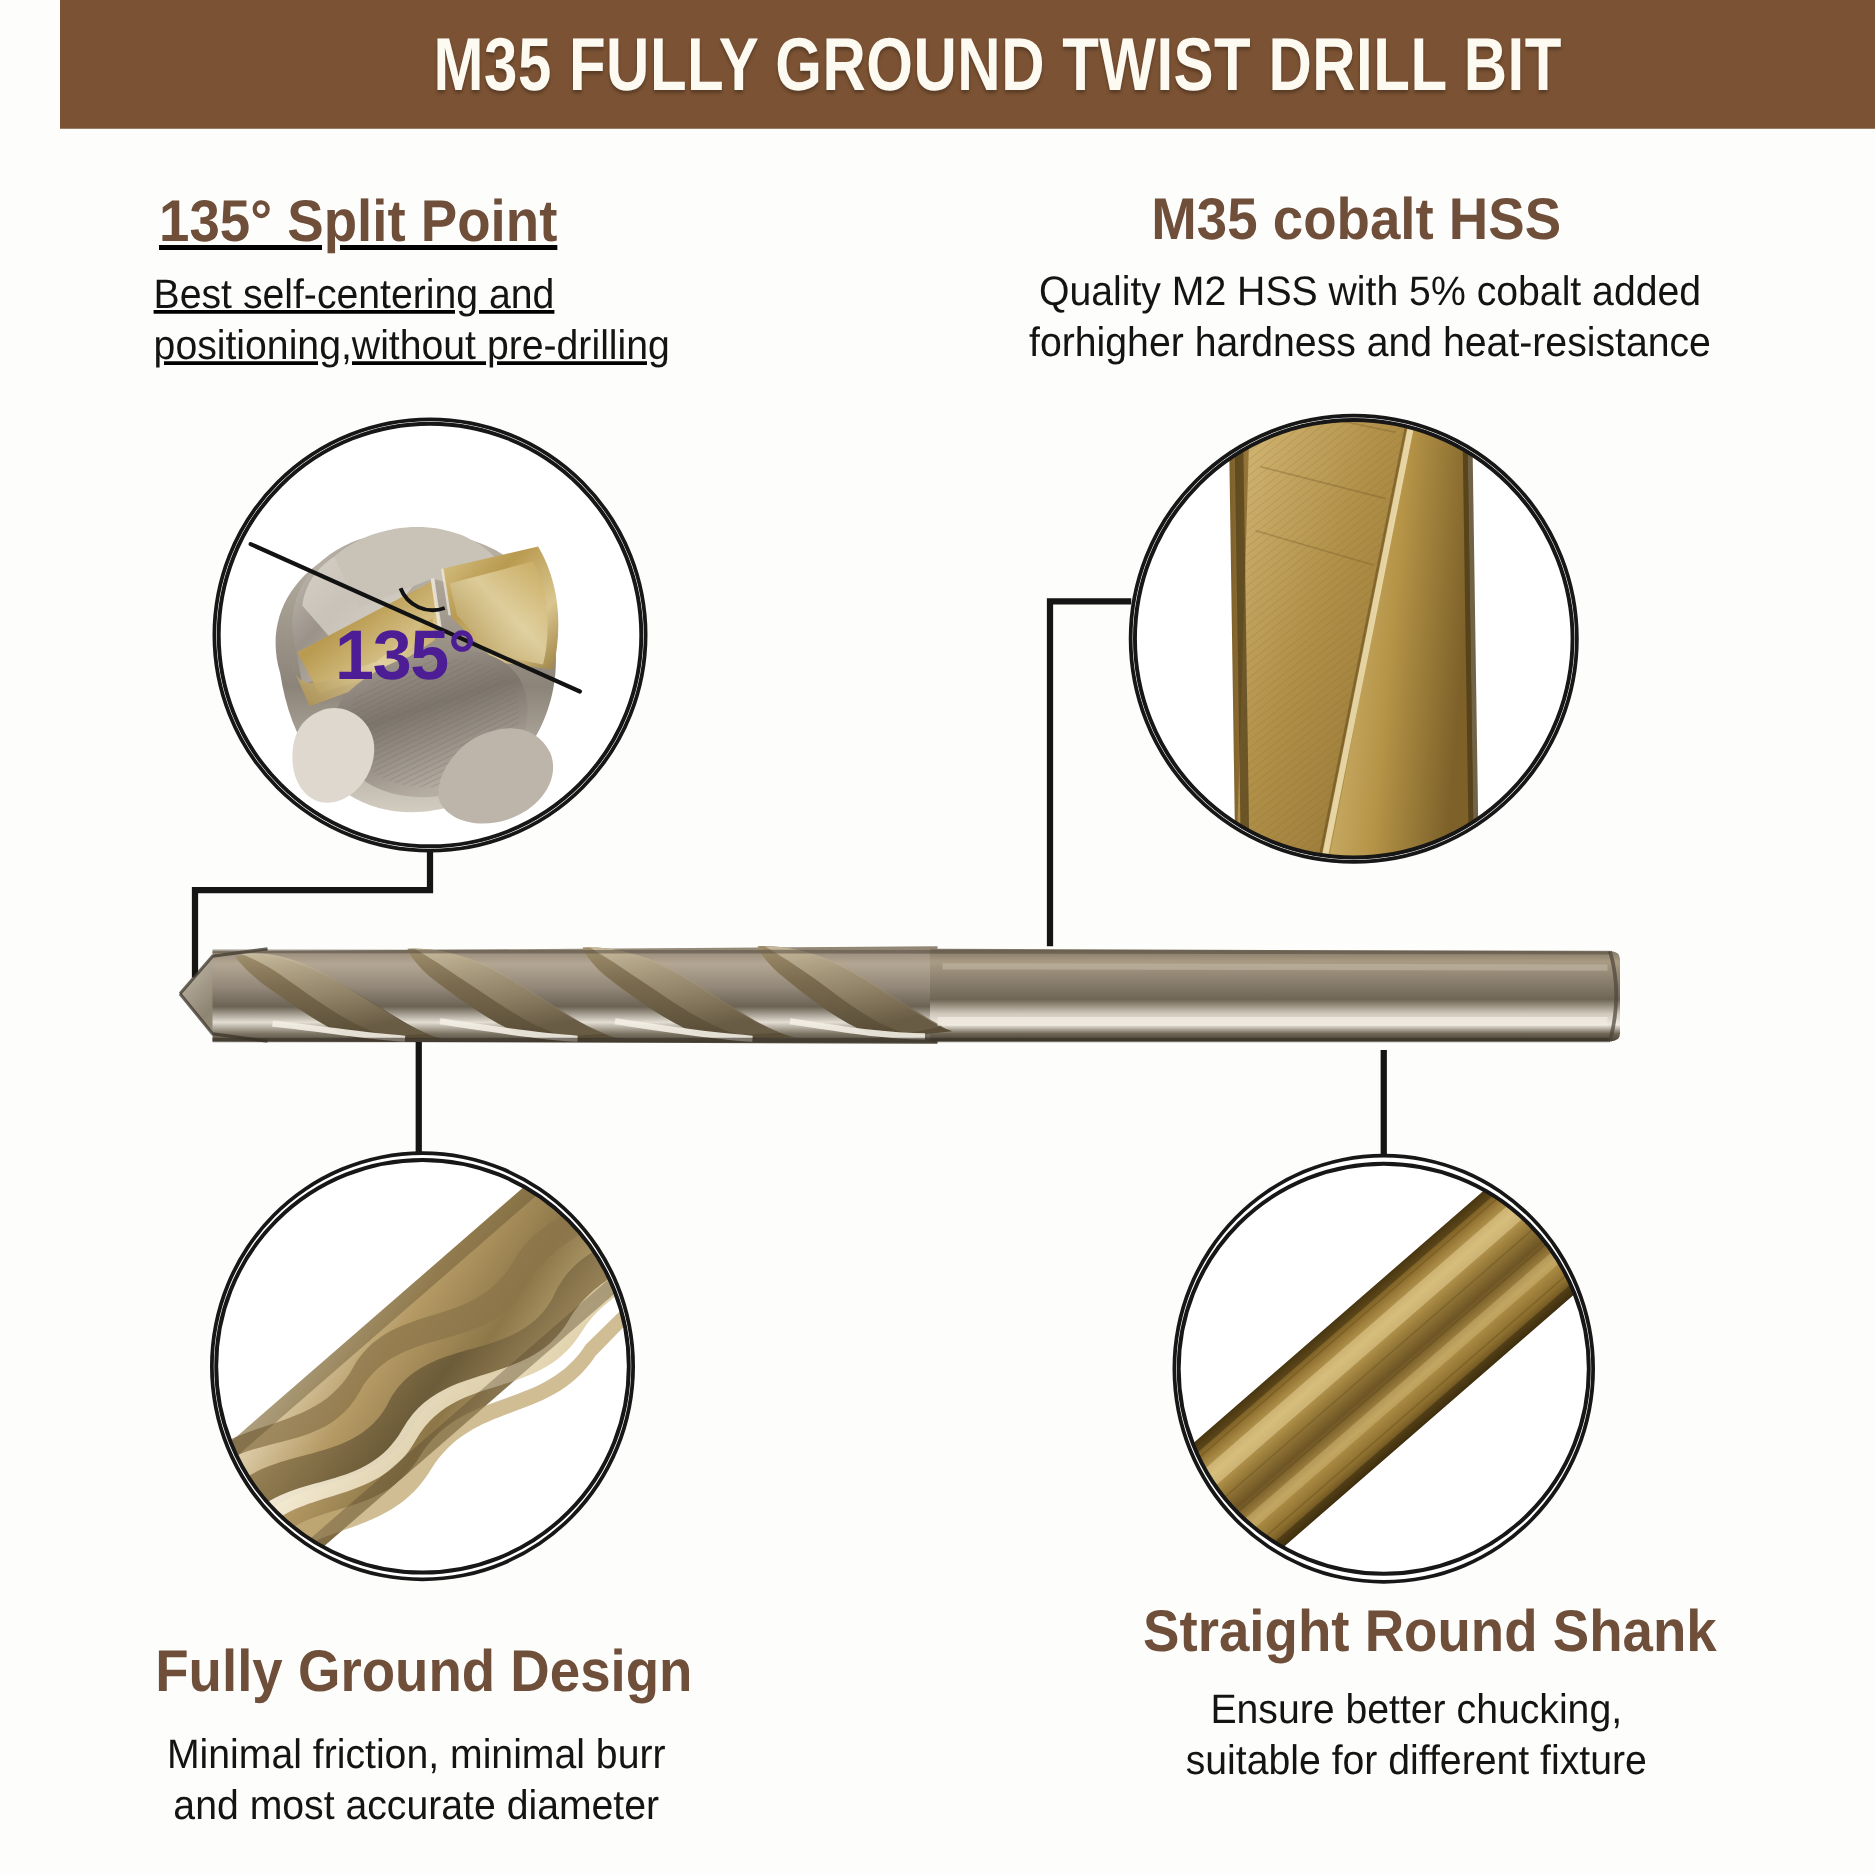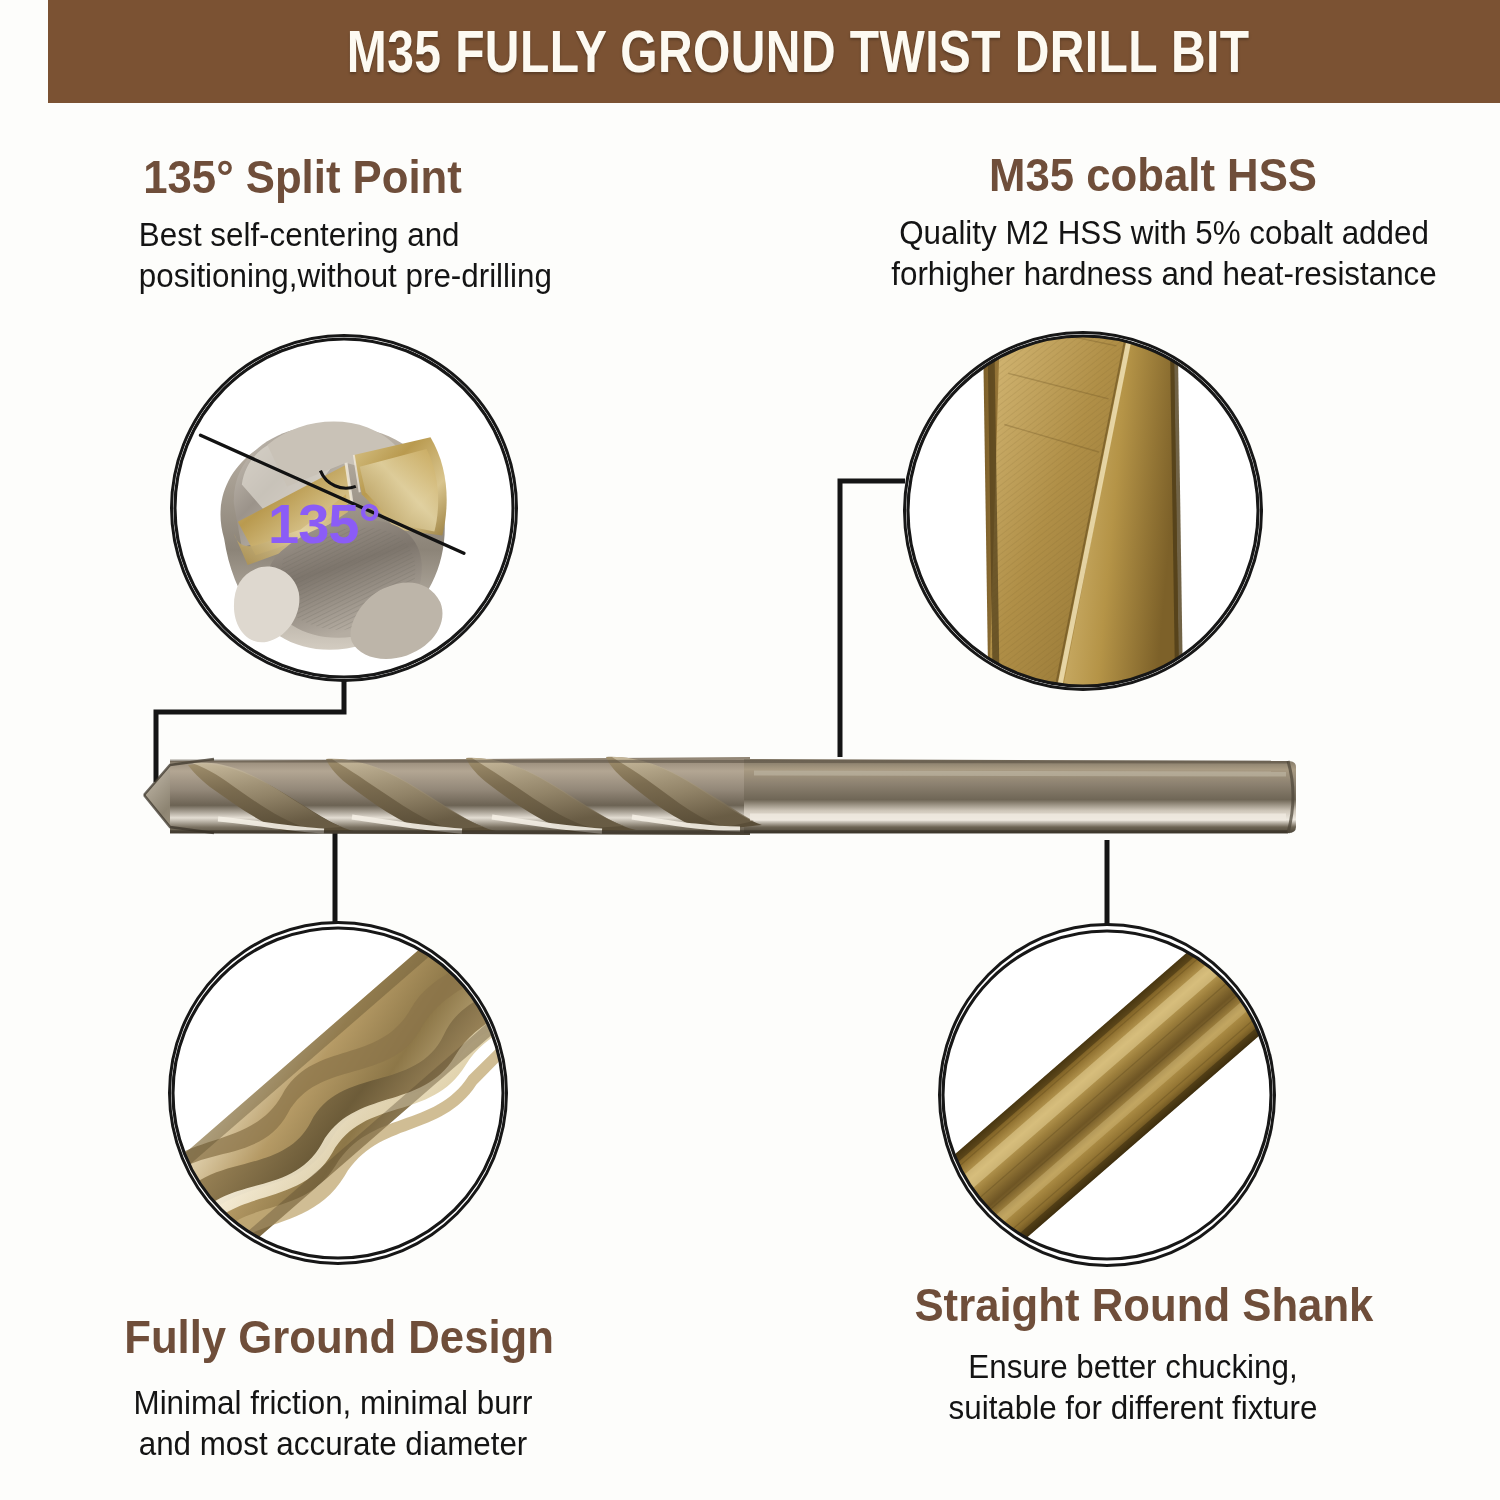--- a/index.html
+++ b/index.html
@@ -52,24 +52,24 @@
   }
   .tb-body {
     color: #141414;
     font-size: 33px;
     line-height: 1.22;
     font-family: "Liberation Sans", sans-serif;
     transform: scaleX(0.95);
   }
   .tb-body span { display: block; white-space: nowrap; }
 
-  #block-split-point      { left: 128px; top: 152px;  transform-origin: left top; }
+  #block-split-point      { left: 112px; top: 152px;  transform-origin: left top; text-decoration: underline; }
   #block-split-point .tb-body { margin-top: 14px; }
 
-  #block-cobalt           { left: 864px; top: 150px;  transform-origin: left top; }
+  #block-cobalt           { left: 796px; top: 150px;  transform-origin: left top; }
   #block-cobalt .tb-heading { text-align: center; width: 578px; }
   #block-cobalt .tb-body    { margin-top: 14px; text-align: center; width: 600px; }
   #block-cobalt .tb-body span { text-align: center; }
 
   #block-fully-ground     { left: 108px; top: 1312px; transform-origin: left top; }
   #block-fully-ground .tb-body { margin-top: 22px; text-align: center; width: 450px; }
 
   #block-shank            { left: 898px; top: 1280px; transform-origin: left top; }
   #block-shank .tb-heading { text-align: center; width: 470px; }
   #block-shank .tb-body    { margin-top: 18px; text-align: center; width: 470px; }
@@ -88,21 +88,21 @@
   #callout-flute       { left: 168px; top: 921px; width: 340px; height: 344px; }
   #callout-shank       { left: 938px; top: 923px; width: 338px; height: 344px; }
 
   .callout svg { display: block; width: 100%; height: 100%; }
 
   .angle-label {
     position: absolute;
     left: 95px; top: 154px;
     font-size: 56px;
     font-weight: bold;
-    color: #8b5cf6;
+    color: #4c1d95;
     font-family: "Liberation Sans", sans-serif;
     letter-spacing: -1px;
     pointer-events: none;
   }
 
   
   .leaders {
     position: absolute;
     left: 0; top: 0;
     width: 1500px; height: 1500px;

